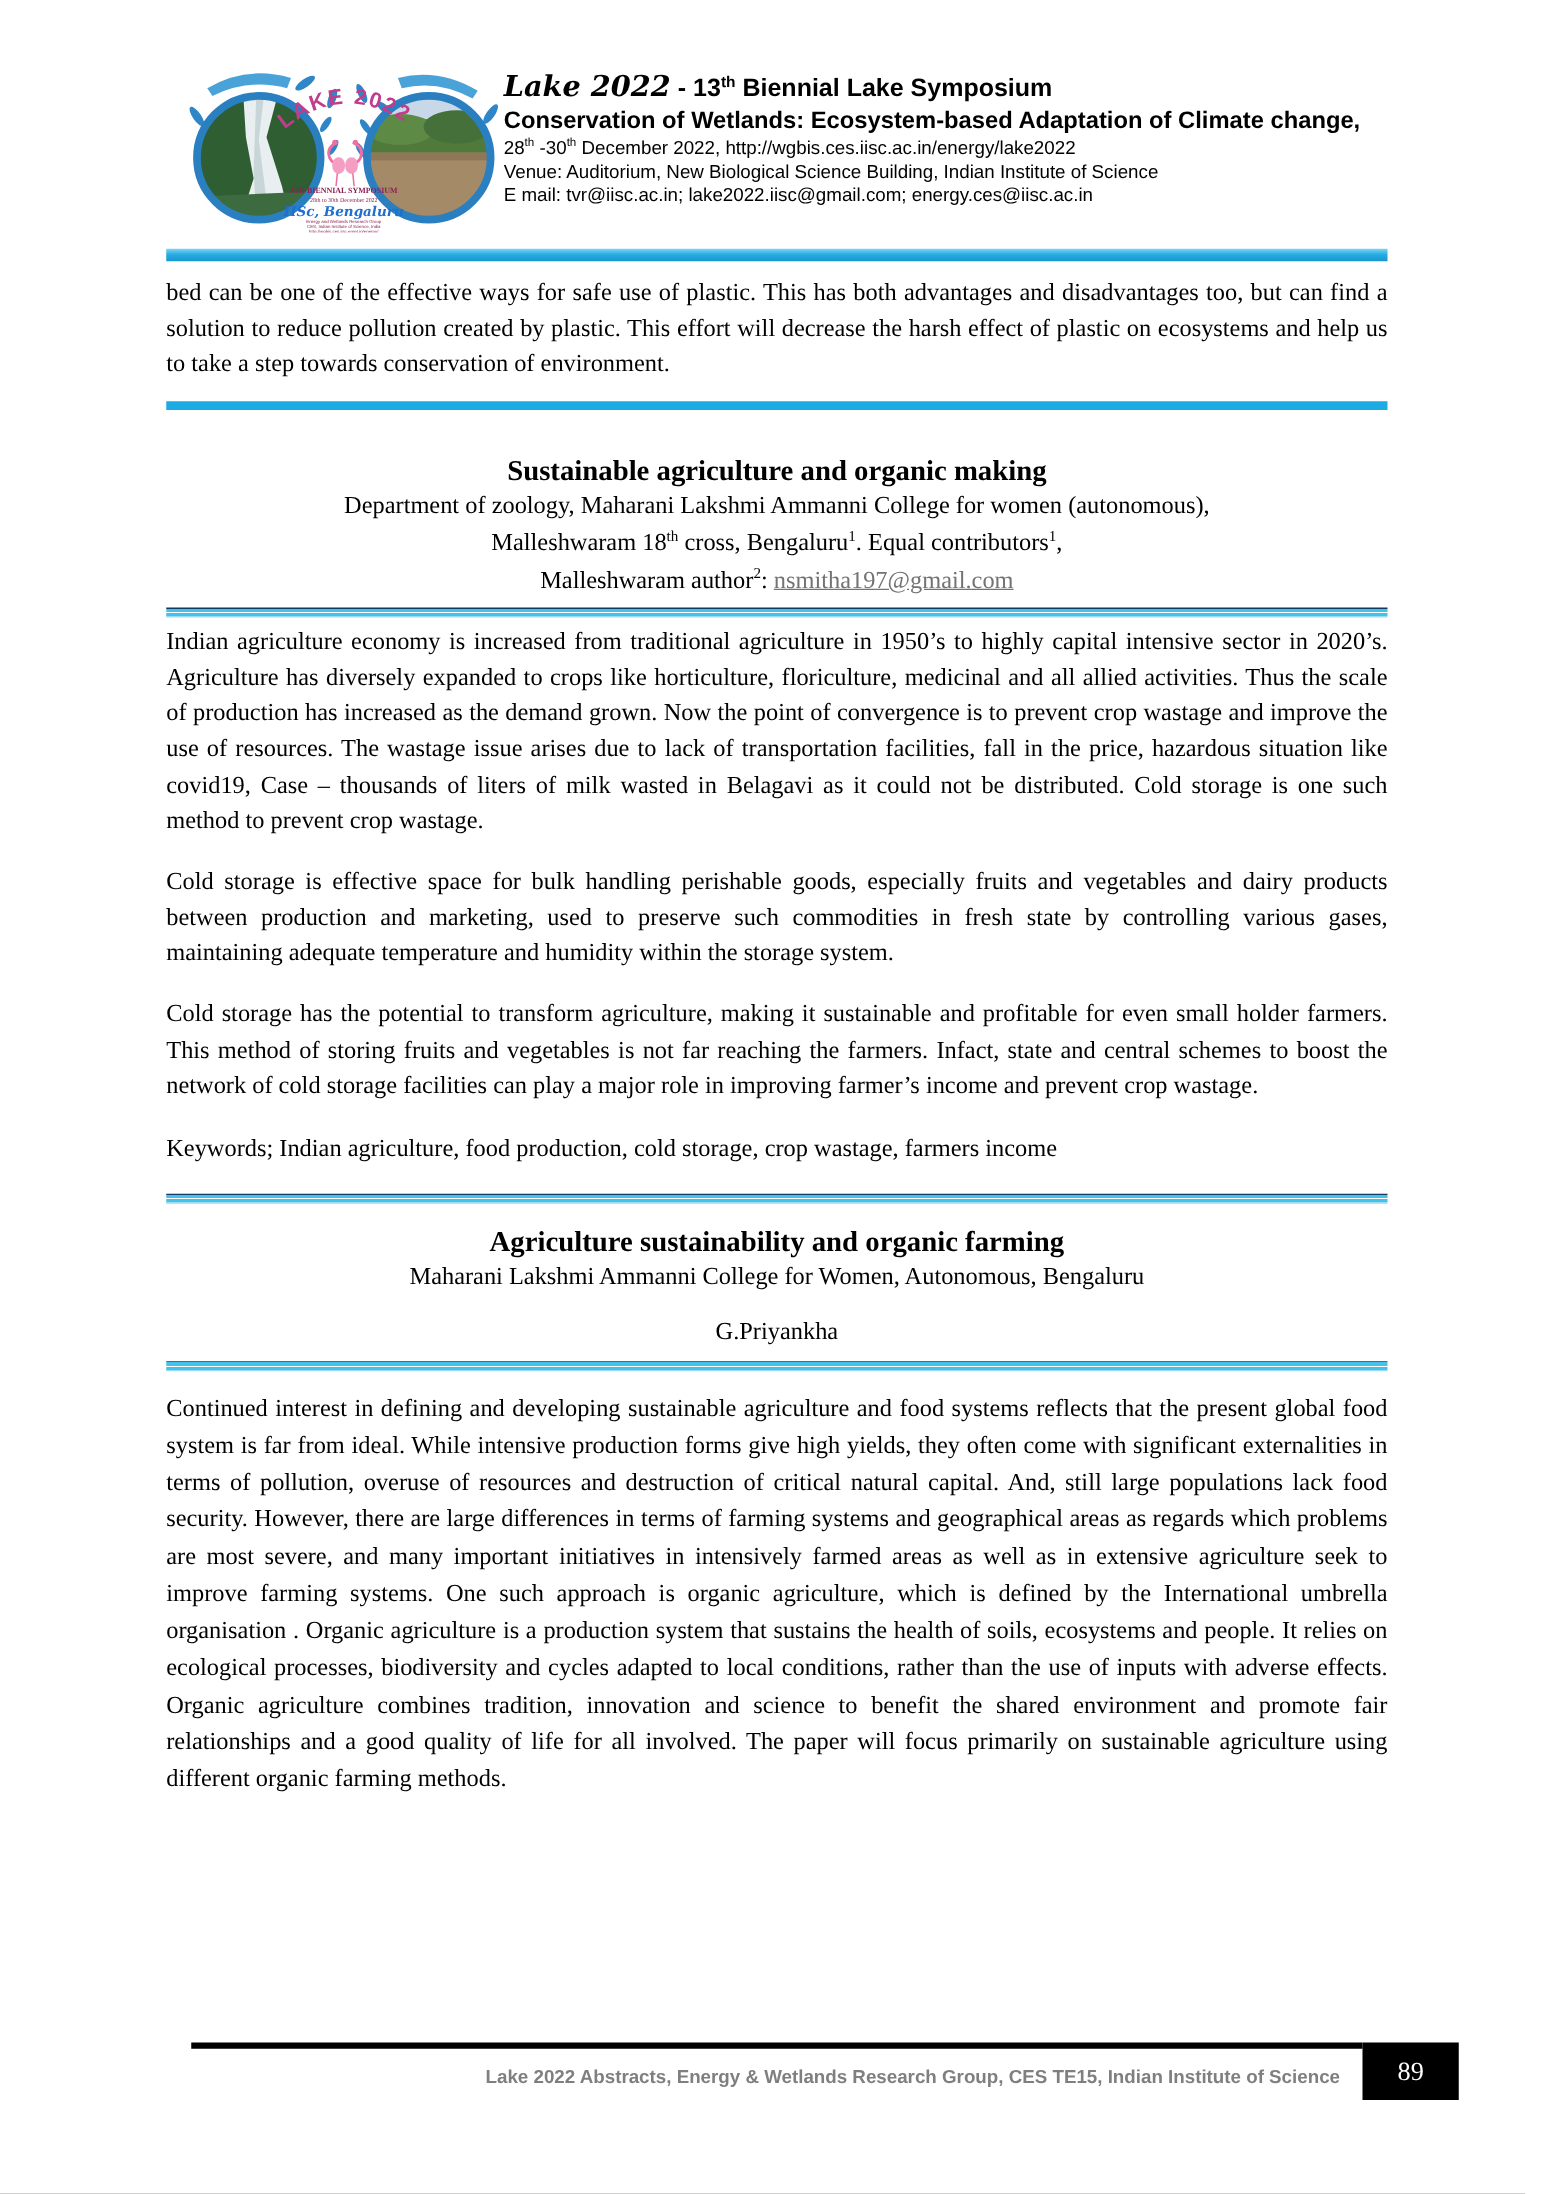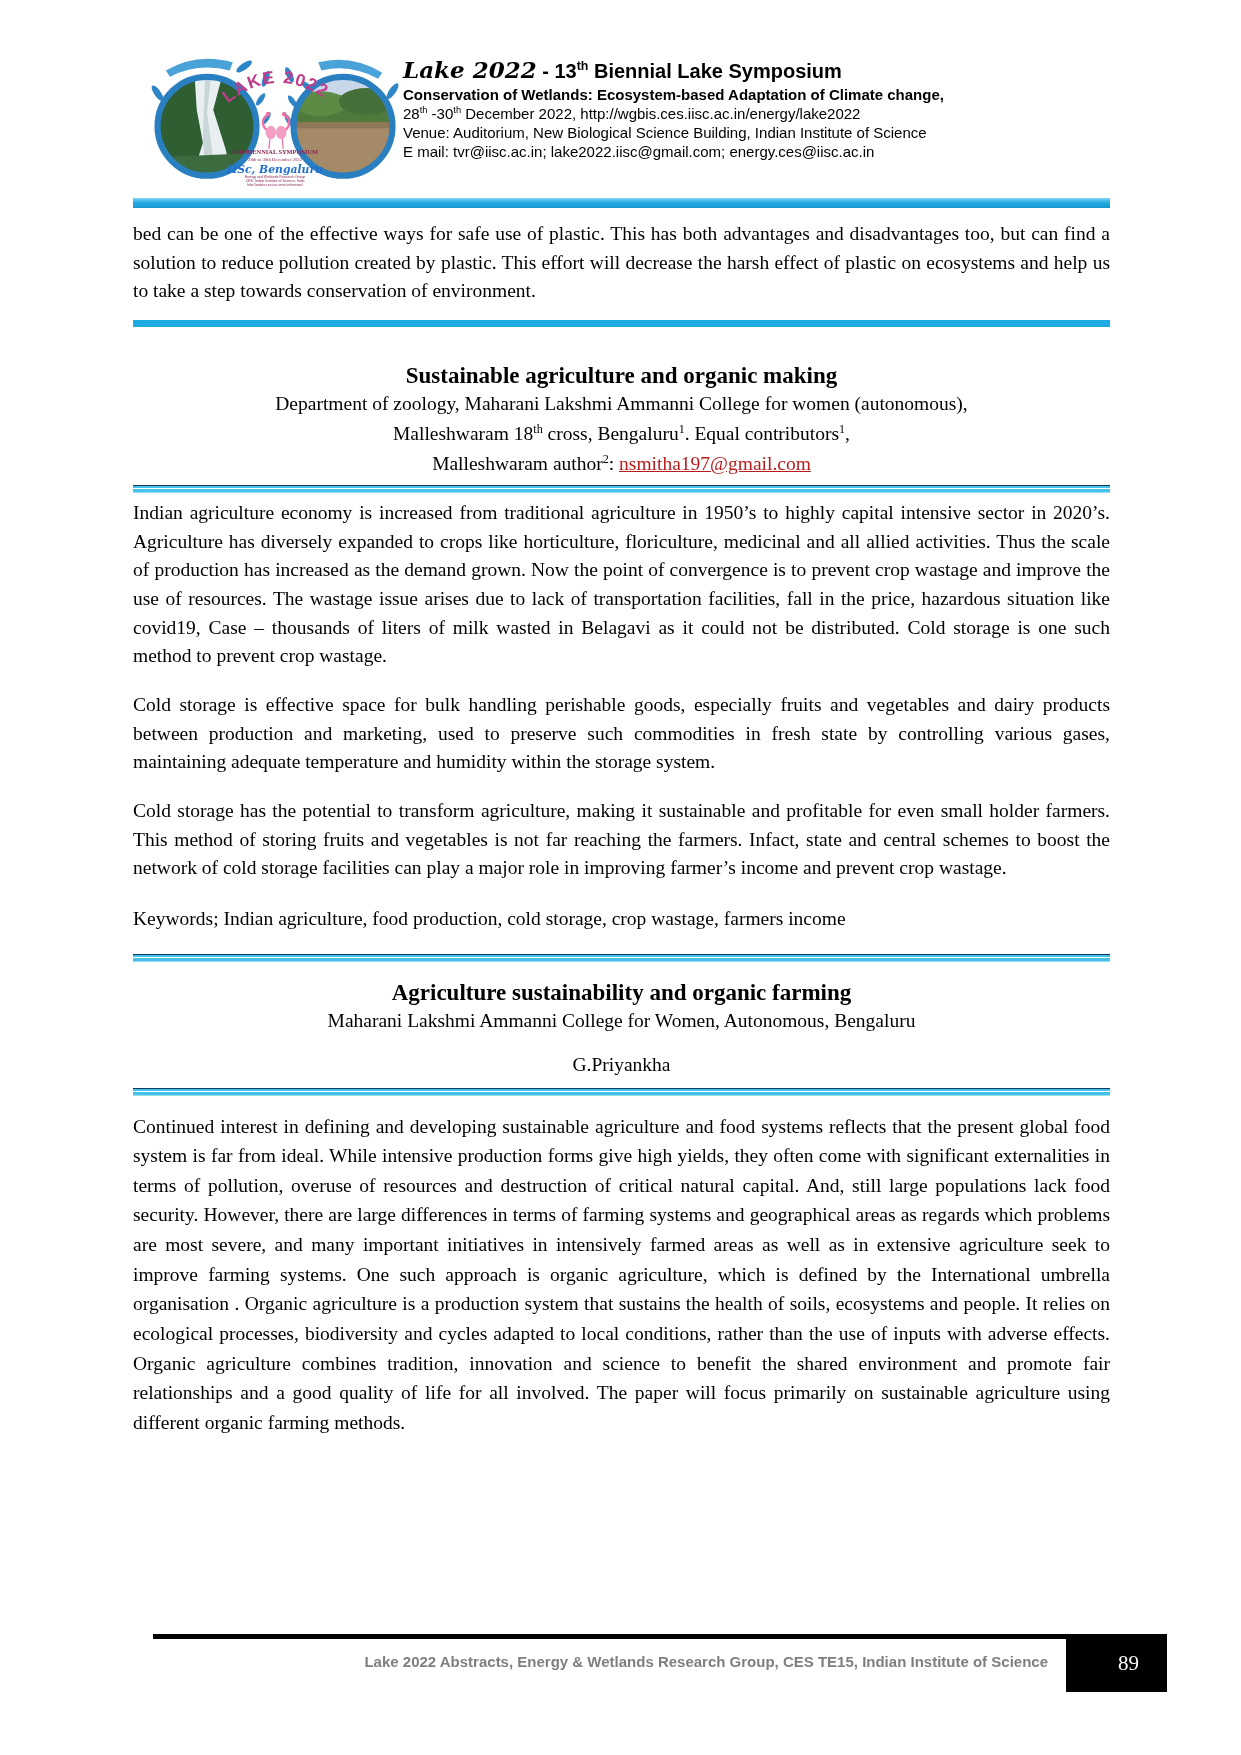--- a/index.html
+++ b/index.html
@@ -14,21 +14,21 @@
     overflow:hidden;
   }
   .content{padding:50px 131px 0 133px;}
 
   
   .header{display:flex;align-items:flex-start;}
   .logo-wrap{width:258px;flex:0 0 258px;margin-left:12px;}
   .header-text{flex:1;text-align:left;font-family:"Liberation Sans", sans-serif;padding-top:6px;}
   .h-line1{font-size:20px;font-weight:bold;}
   .h-line1 .script{font-family:"DejaVu Serif", serif;font-style:italic;font-size:23px;font-weight:bold;}
-  .h-line2{font-size:15px;font-weight:bold;margin-top:3px;}
+  .h-line2{font-size:19px;font-weight:bold;margin-top:3px;}
   .h-line3,.h-line4,.h-line5{font-size:15px;margin-top:2px;}
   sup{font-size:62%;line-height:0;}
   .bar-gradient{
     height:10px;margin-top:8px;
     background:linear-gradient(to bottom,#7fd4f3 0%,#29ace2 45%,#1596cf 100%);
   }
 
   
   .bar-solid{height:7px;background:#1cabe2;}
   .sep-double{
@@ -57,21 +57,21 @@
     font-weight:bold;
     font-size:23px;
     margin:36px 0 0 0;
   }
   .byline{
     text-align:center;
     font-size:19.5px;
     line-height:30px;
   }
   .authors-block{margin-top:30px;}
-  .email-link{color:#b91c1c;text-decoration:underline;cursor:pointer;}
+  .email-link{color:#737373;text-decoration:underline;cursor:pointer;}
   .mt14{margin-top:14px;}
 
   
   .footer{
     position:absolute;
     left:153px;
     right:74px;
     top:1634px;
     display:flex;
     align-items:flex-start;
@@ -81,30 +81,29 @@
   .footer-text{
     font-family:"Liberation Sans", sans-serif;
     font-weight:bold;
     font-size:15px;
     color:#7f7f7f;
     text-align:right;
     padding:14px 18px 0 0;
   }
   .page-box{
     width:77px;
-    height:58px;
+    height:46px;
     background:#000;
     color:#fff;
     font-family:"Liberation Serif", serif;
     font-size:21px;
     display:flex;
     align-items:center;
     justify-content:center;
     flex:0 0 77px;
-    padding-left:24px;
   }
 </style>
 </head>
 <body>
 
 <div class="page">
   <div class="content">
 
     <div class="header">
       <div class="logo-wrap">

